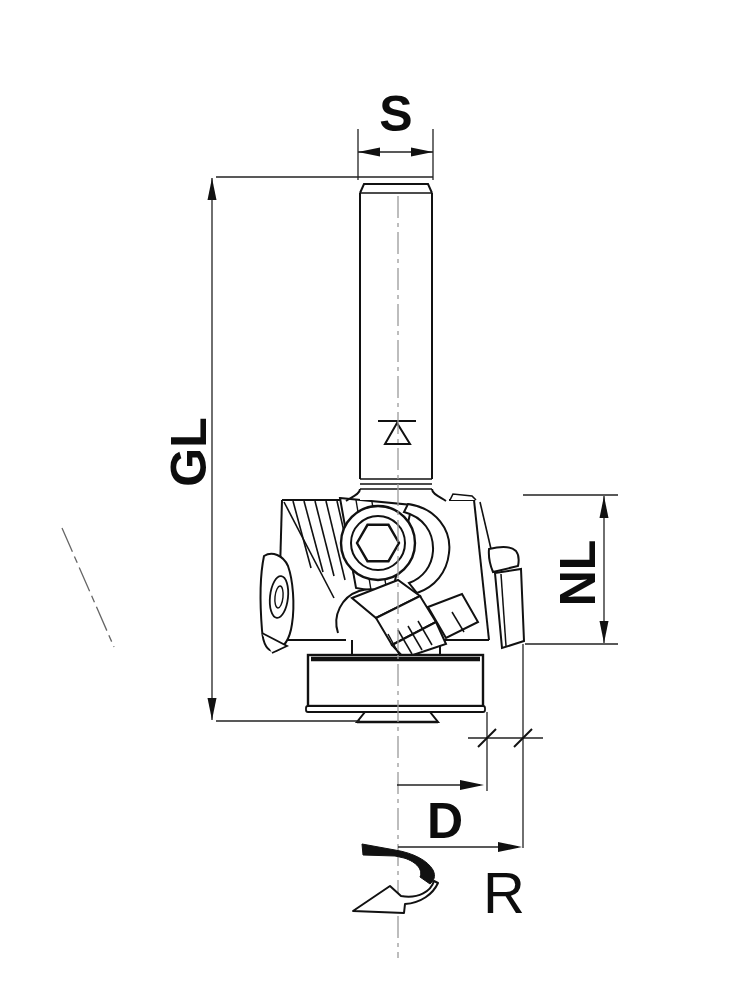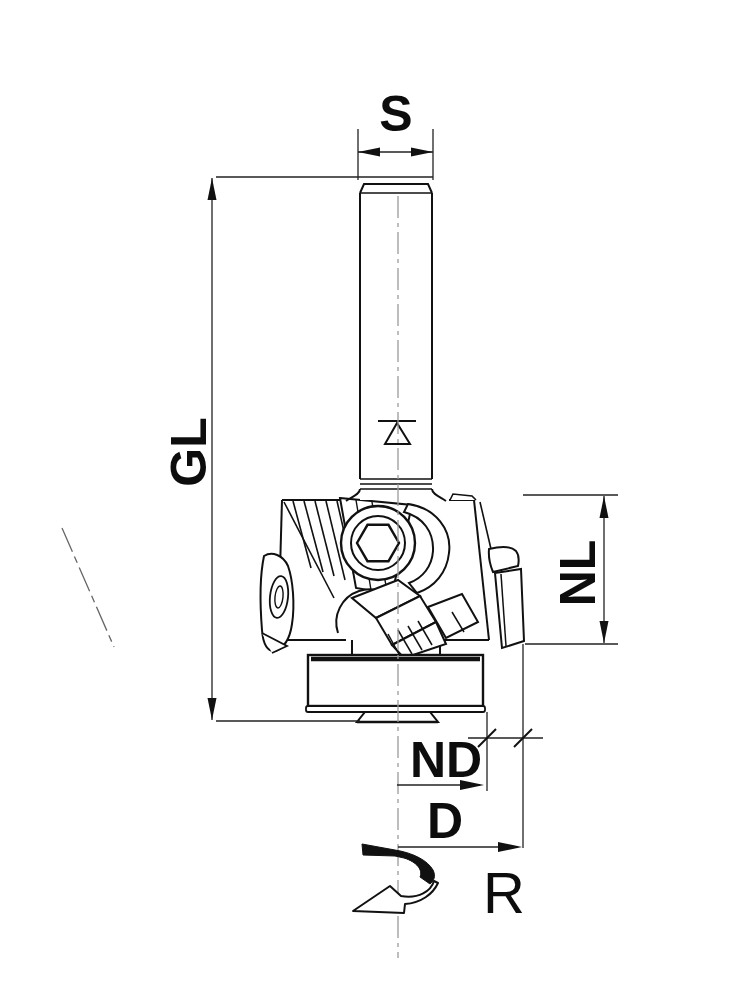--- a/index.html
+++ b/index.html
@@ -167,16 +167,15 @@
 
   <g>
     <path d="M362 844 L395 850 C414 853 428 861 433 870 C436 876 434 881 430 884 L420 877 C423 870 417 862 404 858 L395 856 L363 855 Z" fill="#111" stroke="#111" stroke-width="1"></path>
     <path d="M434 881 C431 891 419 899 401 896 L390 886 L353 911 L404 913 L405 904 C421 903 433 894 438 883 Z" fill="#fff" stroke="#111" stroke-width="2" stroke-linejoin="round"></path>
   </g>
 </svg>
 
   <div class="lbl" style="left:396px;top:114px;">S</div>
   <div class="lbl rot" style="left:189px;top:452px;">GL</div>
   <div class="lbl rot" style="left:578px;top:573px;">NL</div>
-  <div class="lbl" style="left:446px;top:760px;">ND</div>
   <div class="lbl" style="left:445px;top:821px;">D</div>
   <div class="lbl light" style="left:504px;top:893px;">R</div>
 </div>
 
 </body></html>

